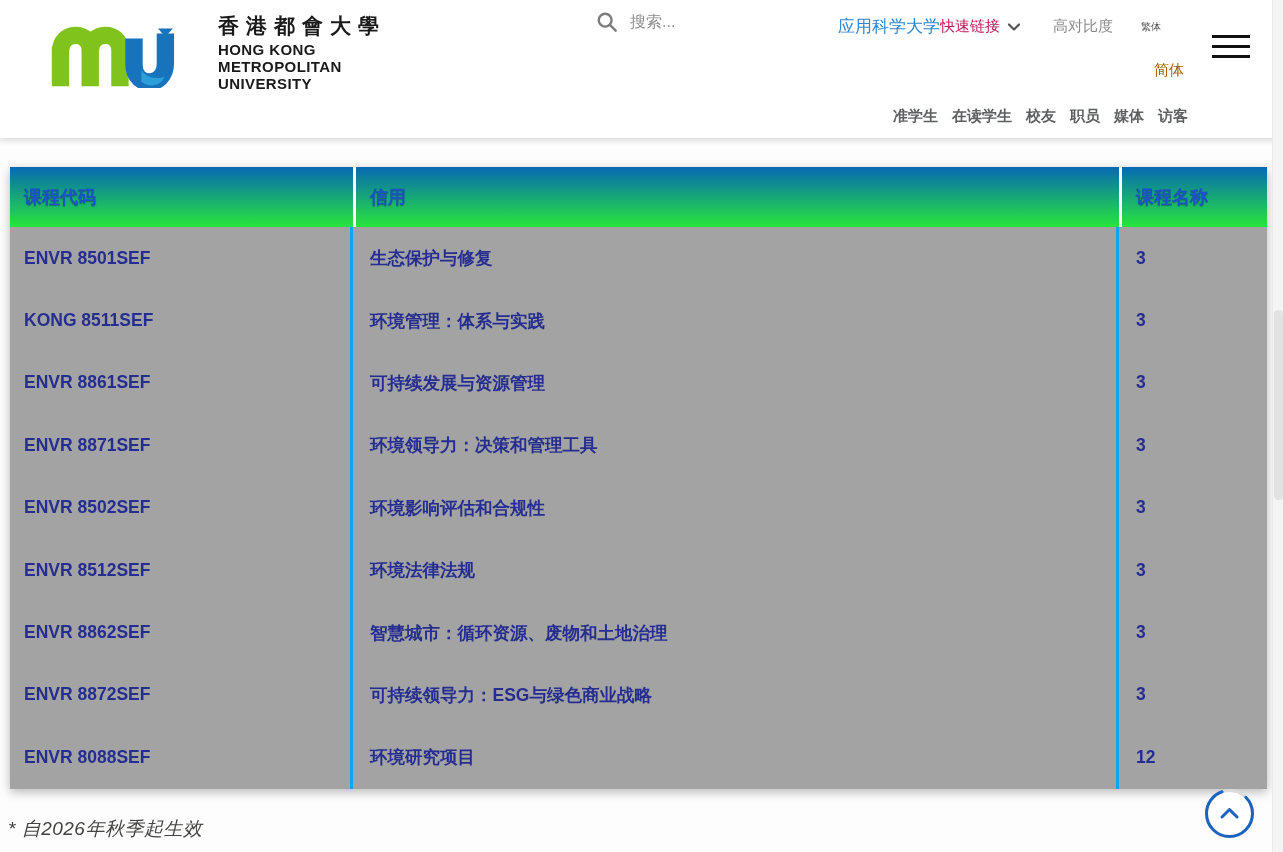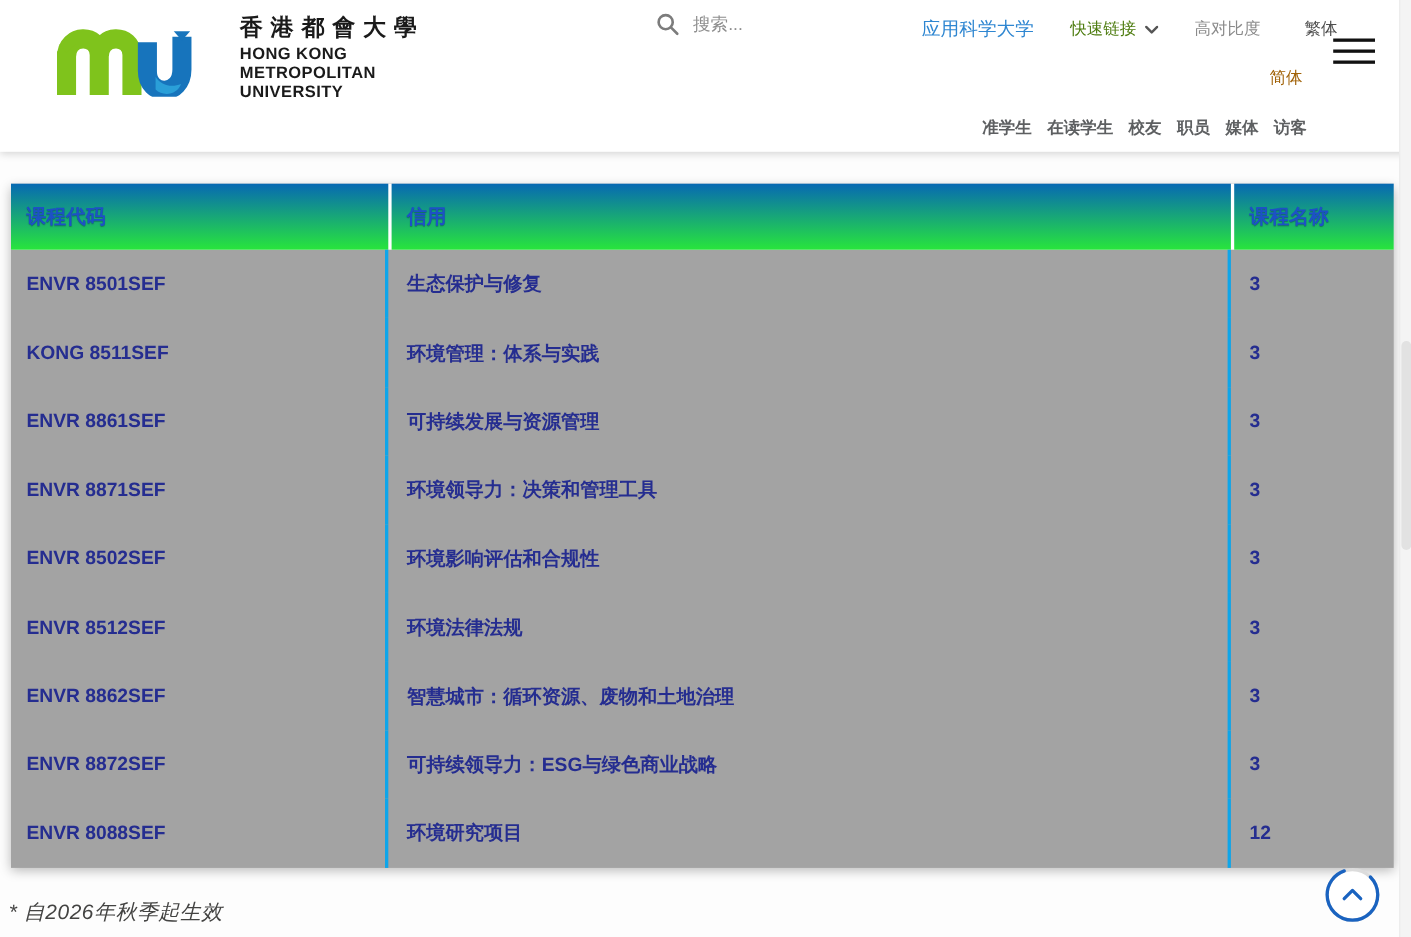--- a/index.html
+++ b/index.html
@@ -15,24 +15,24 @@
   .logo-text { margin-left:18px; padding-top:2px; }
   .logo-zh { font-size:21px; font-weight:bold; color:#1a1a1a; letter-spacing:7px; line-height:24px; }
   .logo-en { font-size:15px; font-weight:bold; color:#1a1a1a; line-height:17px; letter-spacing:0.4px; margin-top:3px; }
 
   .search-box { position:absolute; left:596px; top:11px; display:flex; align-items:center; cursor:text; }
   .search-box svg { margin-right:12px; }
   .search-placeholder { font-size:16px; color:#8e8e8e; }
 
   .top-links { position:absolute; top:15px; left:838px; display:flex; align-items:center; }
   .faculty-link { font-size:17px; color:#2e86d1; cursor:pointer; }
-  .quick-links { margin-left:33px; font-size:15px; color:#4d7c0f; display:flex; align-items:center; cursor:pointer; }
+  .quick-links { font-size:15px; color:#be185d; display:flex; align-items:center; cursor:pointer; }
   .quick-links svg { margin-left:8px; }
   .contrast-link { margin-left:33px; font-size:15px; color:#8a8a8a; cursor:pointer; }
-  .lang-trad { margin-left:40px; font-size:15px; color:#4d4d4d; cursor:pointer; }
+  .lang-trad { margin-left:28px; font-size:10px; color:#4d4d4d; cursor:pointer; }
   .lang-simp { position:absolute; left:1154px; top:61px; font-size:15px; color:#a16207; cursor:pointer;text-align:right; }
 
   .hamburger { position:absolute; left:1212px; top:35px; width:38px; height:25px; cursor:pointer; }
   .hamburger span { display:block; width:38px; height:3px; background:#111; margin-bottom:7px; }
 
   .audience-nav { position:absolute; right:95px; top:107px; display:flex; gap:14px; list-style:none; }
   .audience-nav li { font-size:15px; font-weight:bold; color:#5d5f61; cursor:pointer; white-space:nowrap; }
 
   
   .main { position:absolute; left:0; top:138px; width:1283px; height:714px; }

